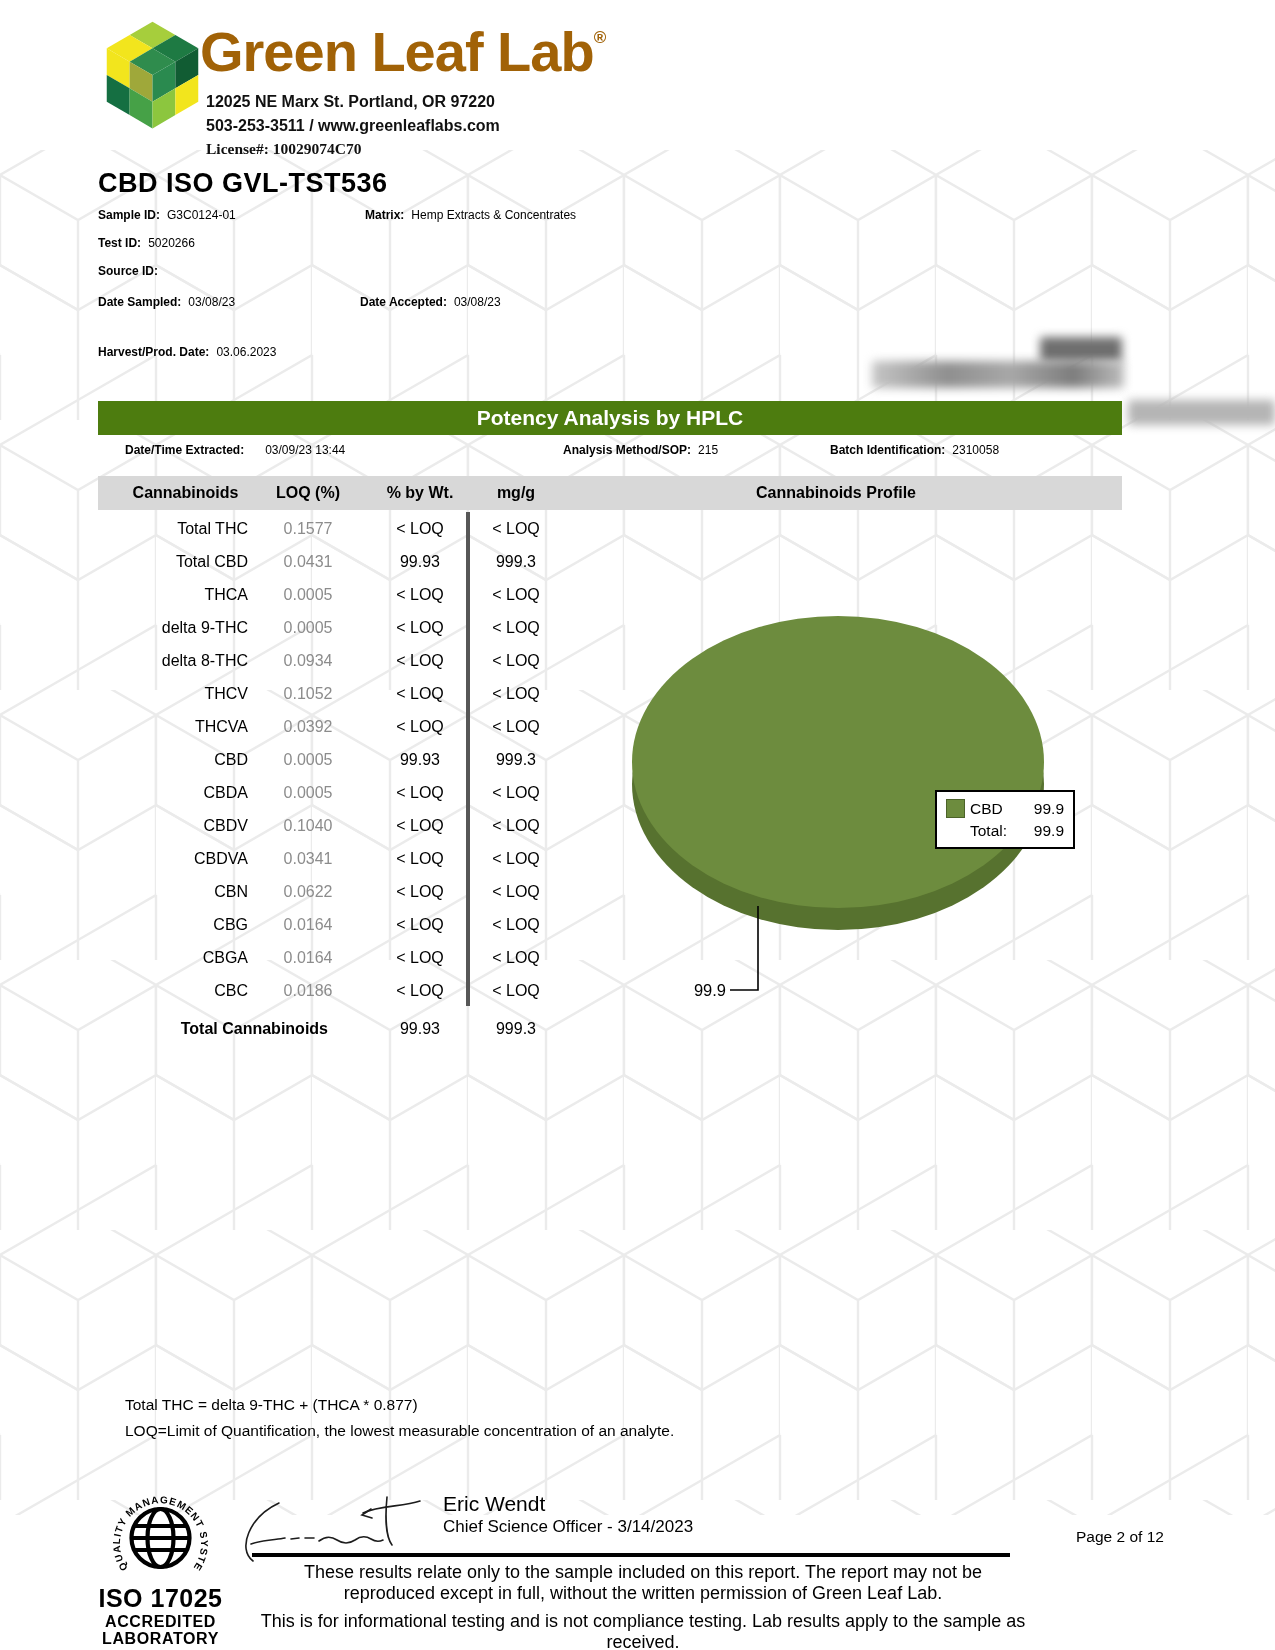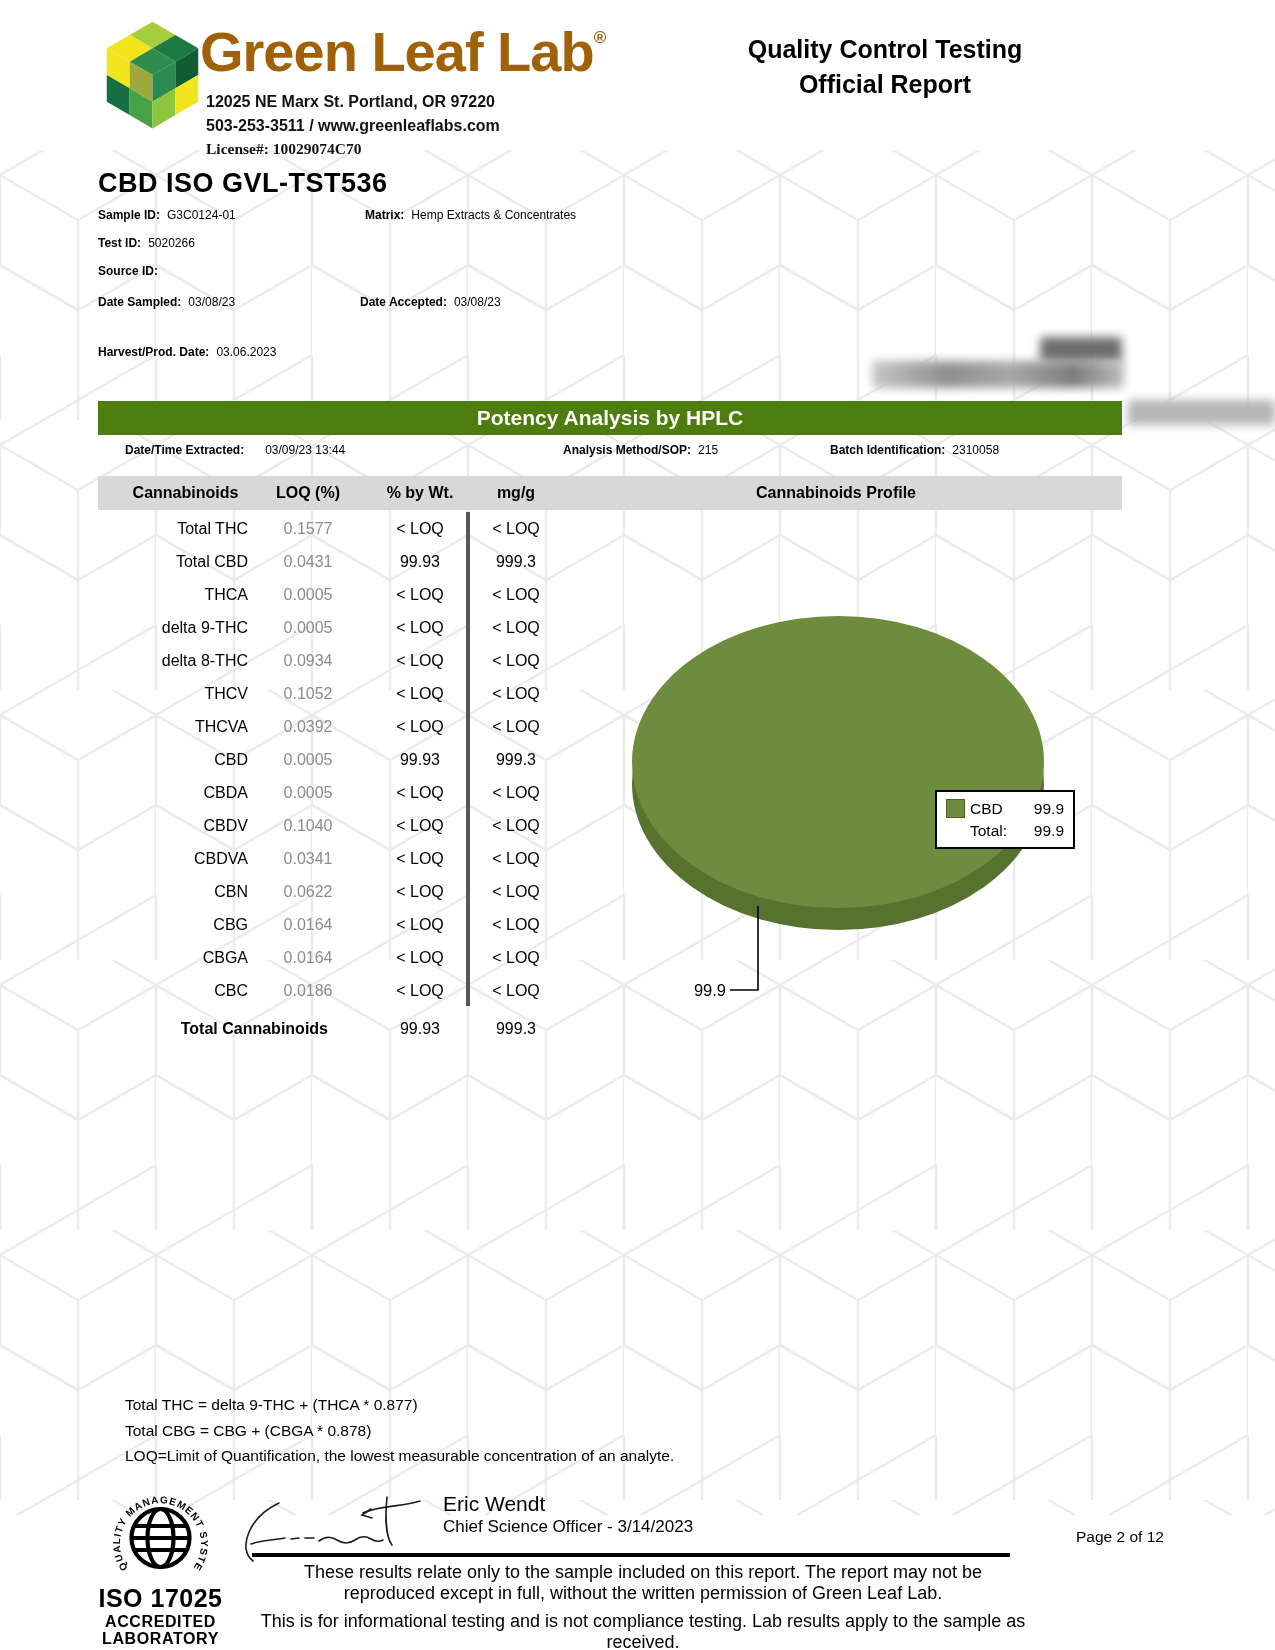--- a/index.html
+++ b/index.html
@@ -72,24 +72,20 @@
   </svg>
 
   <div class="abs" style="left:200px;top:24px;z-index:2;" id="brand">
     <span>Green Leaf Lab</span><sup>®</sup>
   </div>
   <div class="abs addr" style="left:206px;top:90px;z-index:2;">
     <div>12025 NE Marx St. Portland, OR 97220</div>
     <div>503-253-3511 / www.greenleaflabs.com</div>
     <div class="license">License#: 10029074C70</div>
   </div>
-  <div class="abs" id="qc-title" style="left:710px;top:32px;width:350px;z-index:2;">
-    <div>Quality Control Testing</div>
-    <div>Official Report</div>
-  </div>
 
   <div class="abs" id="sample-name" style="left:98px;top:168px;z-index:2;">CBD ISO GVL-TST536</div>
 
   <div class="abs pair" style="left:98px;top:208px;z-index:2;">
     <span class="lbl">Sample ID:</span>
       <span>G3C0124-01</span>
   </div>
   <div class="abs pair" style="left:365px;top:208px;z-index:2;">
     <span class="lbl">Matrix:</span>
       <span>Hemp Extracts &amp; Concentrates</span>
@@ -283,21 +279,20 @@
     <span class="sw" style="background:#6d8c3e;"></span>
     <span>CBD</span>
     <span class="lg-val">99.9</span>
     <span></span>
     <span>Total:</span>
     <span class="lg-val">99.9</span>
   </div>
 
   <div class="abs" style="left:125px;top:1392px;z-index:1;">
     <div class="fnote">Total THC =  delta 9-THC + (THCA * 0.877)</div>
-    <div class="fnote">Total CBG = CBG + (CBGA * 0.878)</div>
     <div class="fnote">LOQ=Limit of Quantification, the lowest measurable concentration of an analyte.</div>
   </div>
 
   <div class="abs" style="left:83px;top:1488px;width:155px;z-index:2;">
     <svg width="155" height="92" viewBox="0 0 155 92">
       <defs>
           <path id="arc" d="M 45,80 A 40.5 40.5 0 1 1 110,80" fill="none"></path>
         </defs>
       <text font-size="10" font-weight="bold" letter-spacing="1">
         <textPath href="#arc" startOffset="0">QUALITY MANAGEMENT SYSTEM</textPath>

